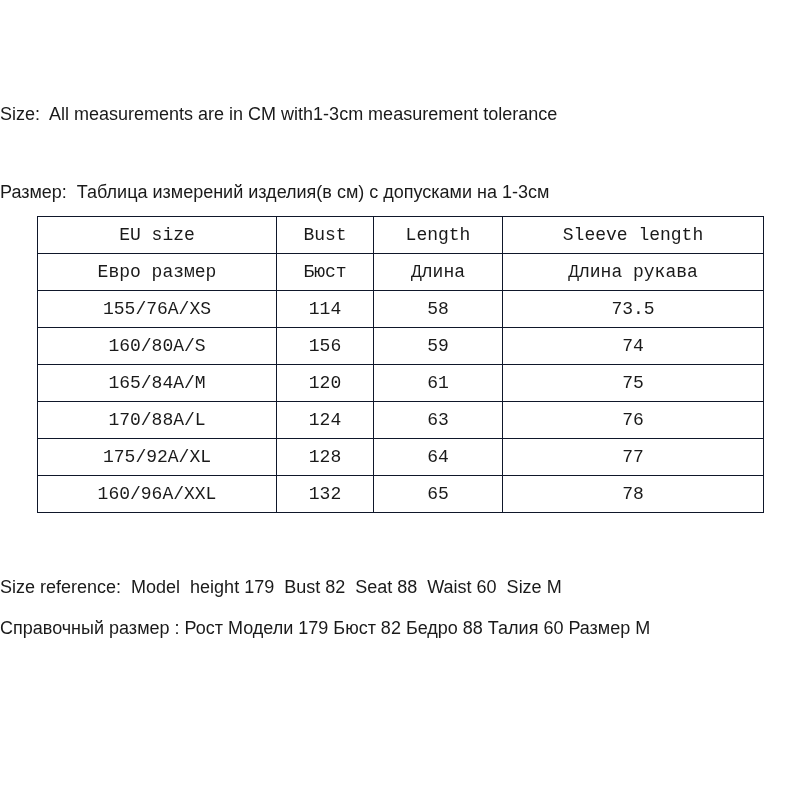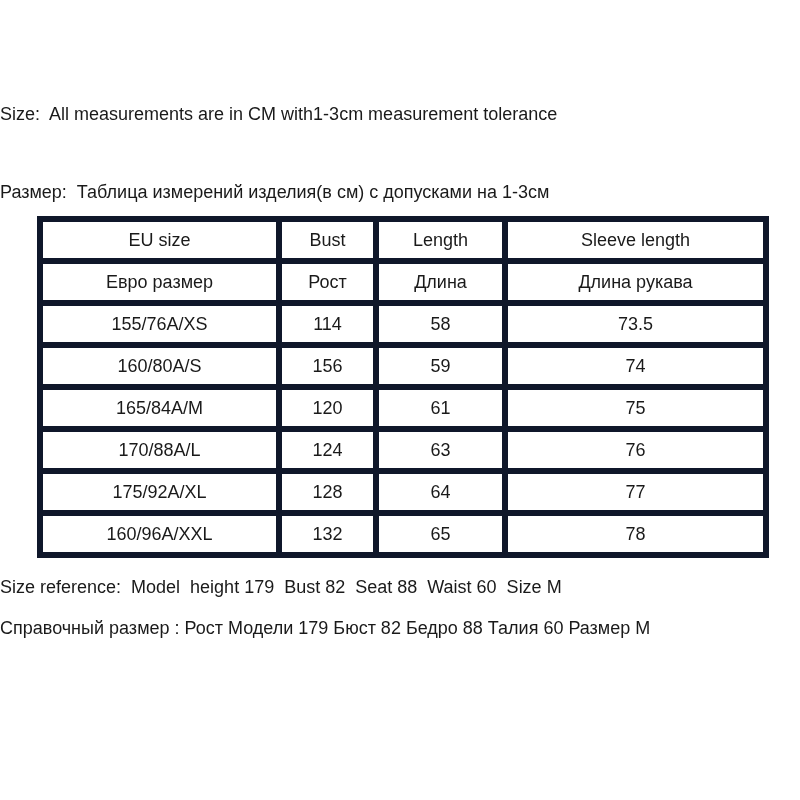--- a/index.html
+++ b/index.html
@@ -32,30 +32,31 @@
   table.size-table {
     position: absolute;
     top: 216px;
     left: 37px;
     width: 726px;
     border-collapse: collapse;
     table-layout: fixed;
   }
   table.size-table th,
   table.size-table td {
-    border: 6px solid #0f172a;
+    border: 1px solid #0f172a;
     height: 36px;
     padding: 0;
     text-align: center;
     vertical-align: middle;
     font-size: 18px;
     font-weight: 400;
     color: #1a1a1a;
     white-space: nowrap;
     overflow: hidden;
+    font-family: Liberation Mono, monospace;
   }
 </style>
 </head>
 <body>
 
 <div class="note note-en">Size:  All measurements are in CM with1-3cm measurement tolerance</div>
 <div class="note note-ru">Размер:  Таблица измерений изделия(в см) с допусками на 1-3см</div>
 
 <table class="size-table">
   <colgroup>
@@ -66,21 +67,21 @@
   </colgroup>
   <thead>
     <tr>
       <th>EU size</th>
       <th>Bust</th>
       <th>Length</th>
       <th>Sleeve length</th>
     </tr>
     <tr>
       <th>Евро размер</th>
-      <th>Рост</th>
+      <th>Бюст</th>
       <th>Длина</th>
       <th>Длина рукава</th>
     </tr>
   </thead>
   <tbody>
     <tr>
       <td>155/76A/XS</td>
       <td>114</td>
       <td>58</td>
       <td>73.5</td>

